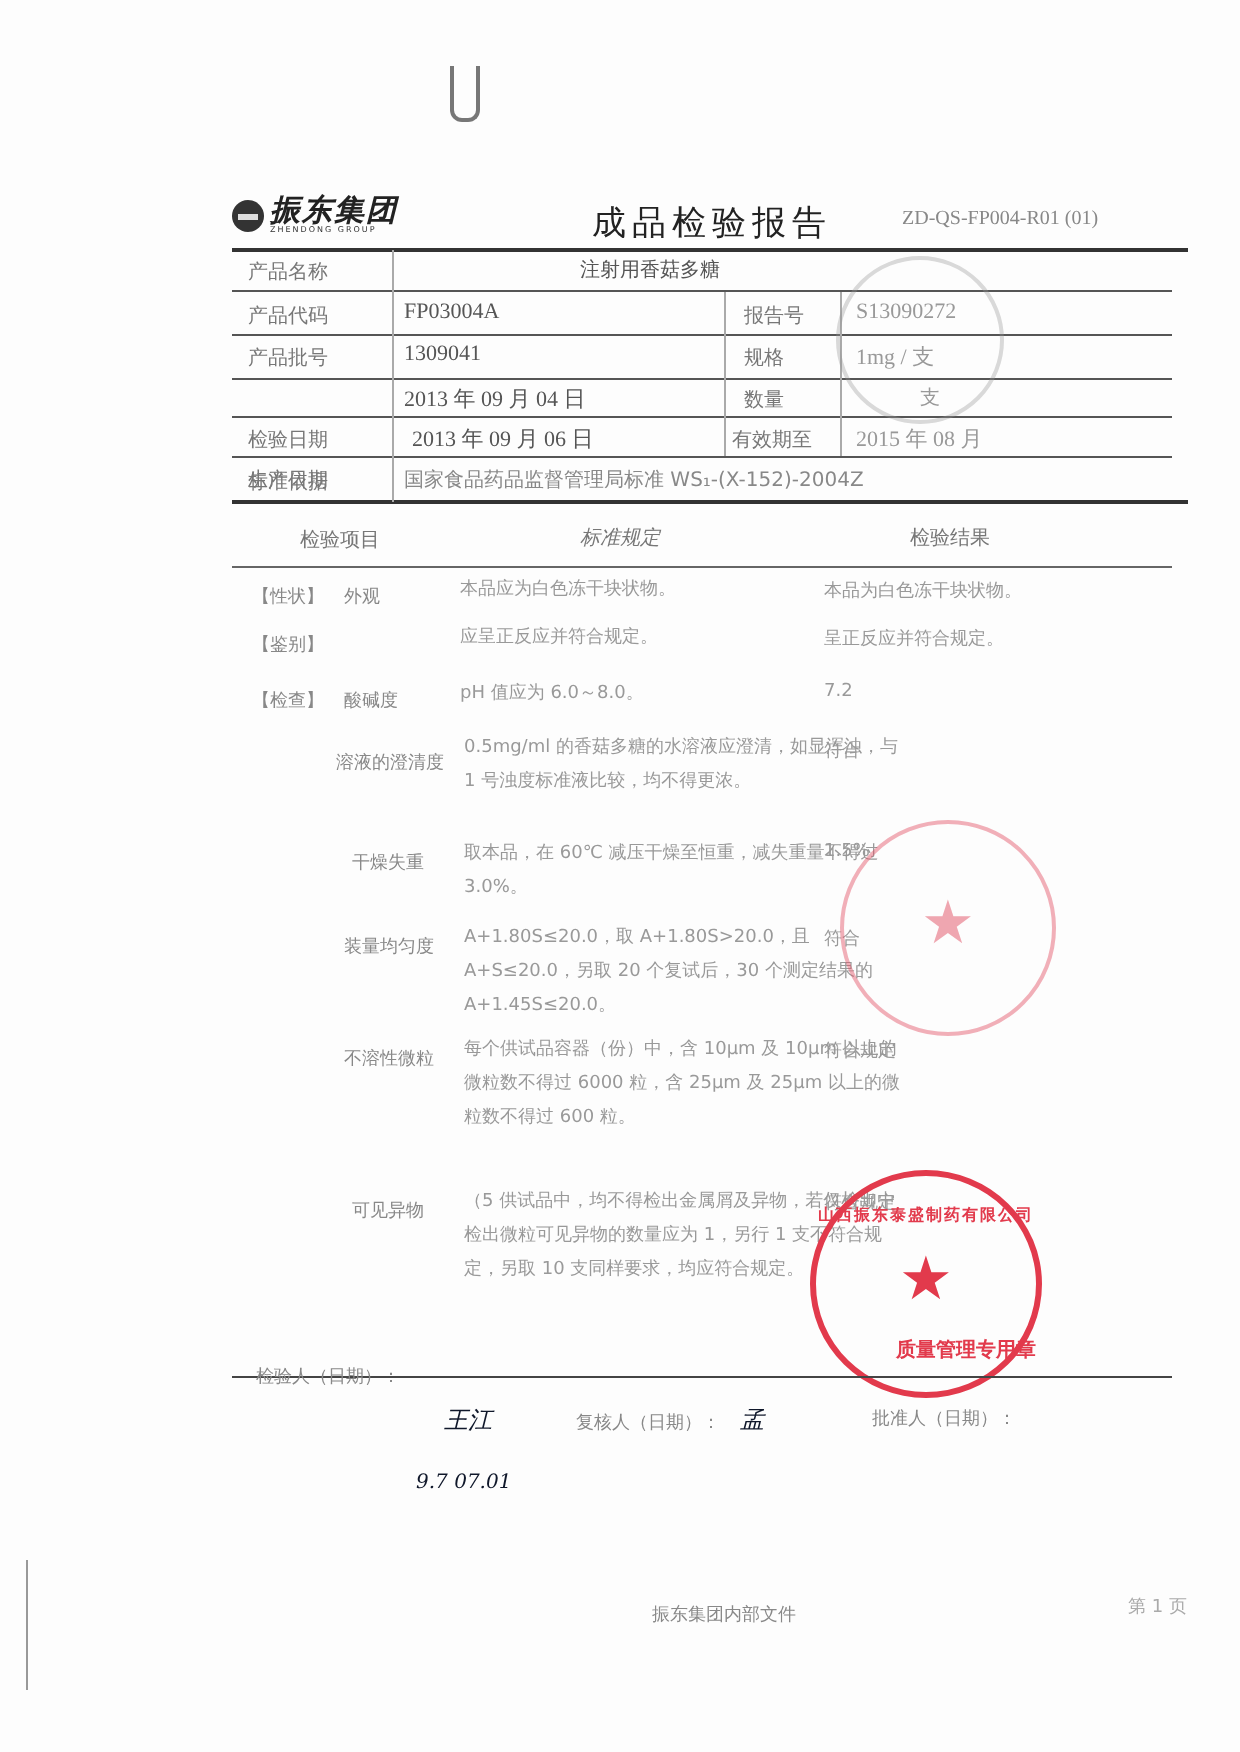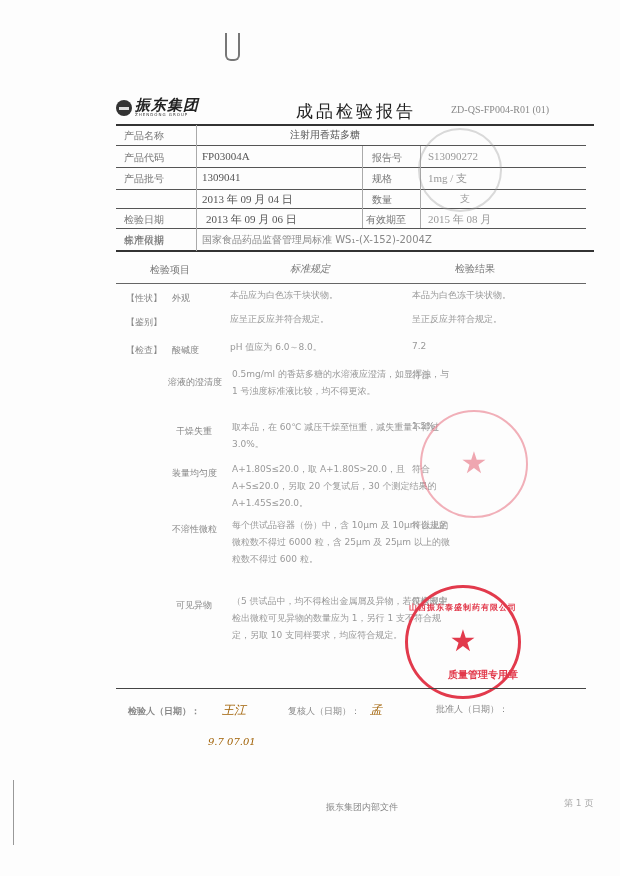--- a/index.html
+++ b/index.html
@@ -26,21 +26,21 @@
   .item-label { position: absolute; font-size: 9px; color: #888; white-space: nowrap; }
   .item-text { position: absolute; font-size: 9px; color: #999; line-height: 17px; width: 220px; }
   .result { position: absolute; font-size: 9px; color: #999; white-space: nowrap; }
   .seal { position: absolute; border-radius: 50%; border: 3px solid #e23a4c; color: #e23a4c; }
   .seal-faint { position: absolute; border-radius: 50%; border: 2px solid rgba(150,150,150,0.35); }
   .seal-star { position: absolute; left: 50%; top: 50%; transform: translate(-50%,-55%); font-size: 30px; line-height: 1; }
   .seal-top { position: absolute; left: 0; right: 0; top: 10px; text-align: center; font-size: 12px; font-weight: bold; letter-spacing: 1px; }
   .seal-bottom { position: absolute; left: 0; right: 0; bottom: 14px; text-align: right; font-size: 12px; font-weight: bold; }
   .seal.pale { border-color: rgba(226,80,100,0.45); color: rgba(226,80,100,0.5); border-width: 2px; }
   .footer-text { position: absolute; font-size: 9px; color: #888; white-space: nowrap; }
-  .signature { position: absolute; font-size: 12px; color: #a16207; font-style: italic; font-family: "DejaVu Serif", serif; }
+  .signature { position: absolute; font-size: 12px; color: #0f172a; font-style: italic; font-family: "DejaVu Serif", serif; }
 </style>
 </head>
 <body>
 
 <div class="staple"></div>
 <div class="left-edge"></div>
 
 <div class="logo">
   <div class="logo-mark"></div>
   <div class="logo-text">
@@ -134,21 +134,21 @@
 </div>
 
 <div class="seal" style="left:405px;top:585px;width:110px;height:108px;">
   <div class="seal-top" style="font-size:8px;top:14px;">山西振东泰盛制药有限公司</div>
   <span class="seal-star">★</span>
   <div class="seal-bottom" style="font-size:10px;">质量管理专用章</div>
 </div>
 
 <div class="hline" style="left:116px;top:688px;width:470px;background:#444;"></div>
 
-<div class="footer-text" style="left:128px;top:705px;font-weight:bold;">检验人（日期）：</div>
+<div class="footer-text" style="left:128px;top:682px;">检验人（日期）：</div>
 <div class="signature" style="left:222px;top:702px;">王江</div>
 <div class="footer-text" style="left:288px;top:705px;">复核人（日期）：</div>
 <div class="signature" style="left:370px;top:702px;">孟</div>
 <div class="footer-text" style="left:436px;top:703px;">批准人（日期）：</div>
 <div class="signature" style="left:208px;top:736px;font-size:10px;">9.7 07.01</div>
 
 <div class="footer-text" style="left:326px;top:801px;">振东集团内部文件</div>
 <div class="footer-text" style="left:564px;top:797px;color:#aaa;">第 1 页</div>
 
 </body></html>

